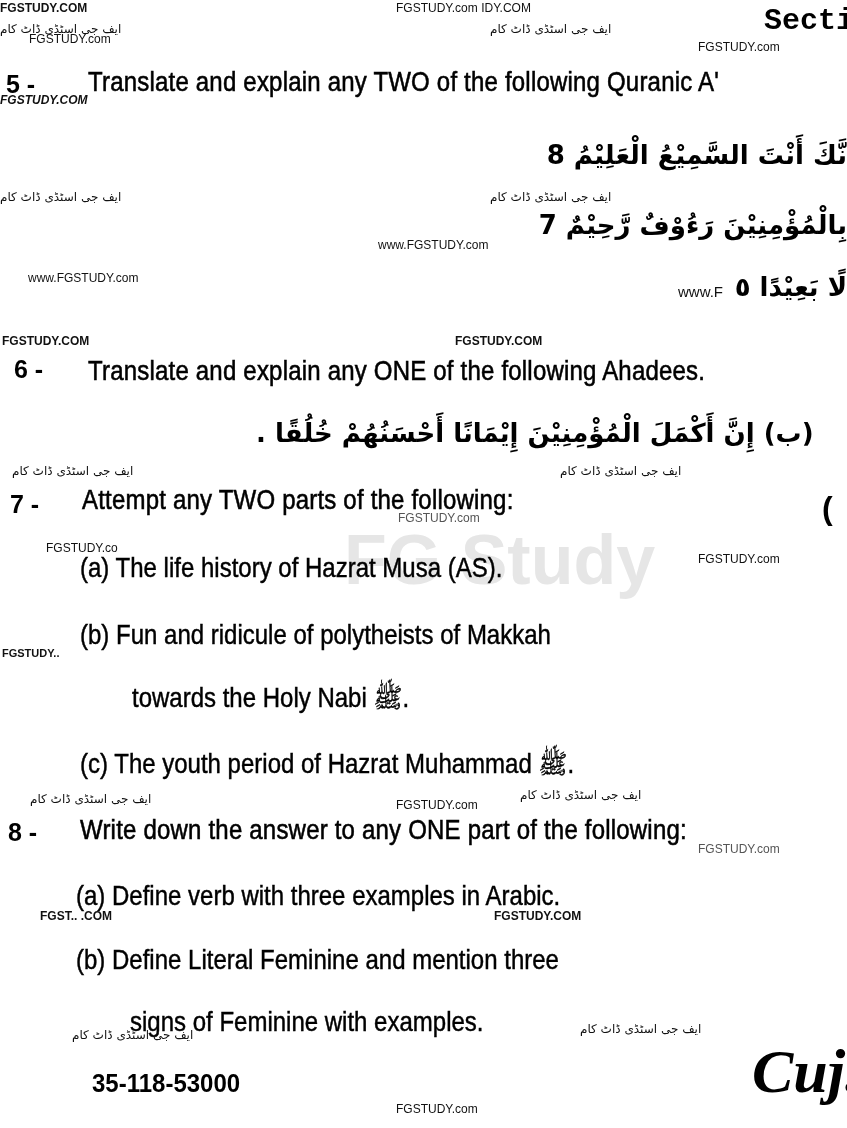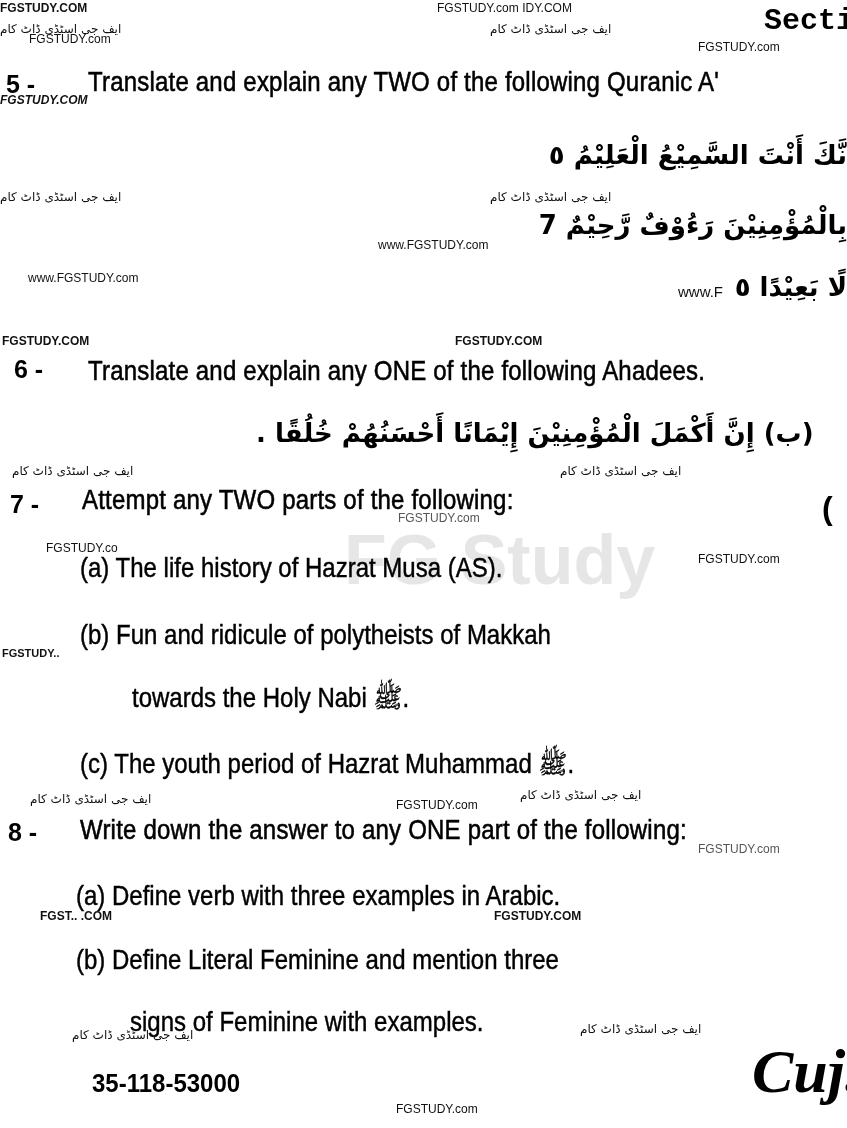--- a/index.html
+++ b/index.html
@@ -16,32 +16,32 @@
   .roll { font-family:"Liberation Sans", sans-serif; font-weight:bold; font-size:24px; transform:scaleY(1.1); transform-origin:left top; }
   .sig { font-family:"Liberation Serif", serif; font-style:italic; font-weight:bold; font-size:62px; }
   .bg-wm { font-family:"Liberation Sans", sans-serif; font-size:70px; font-weight:bold; color:#e6e6e6;margin-left:24px; }
 </style>
 </head>
 <body>
 
 <div class="abs bg-wm" style="left:320px; top:520px;">FG Study</div>
 
 <div class="abs wm wm-b" style="left:0px; top:1px;">FGSTUDY.COM</div>
-<div class="abs wm" style="left:396px; top:1px;margin-left:41px;">FGSTUDY.com IDY.COM</div>
+<div class="abs wm" style="left:396px; top:1px;">FGSTUDY.com IDY.COM</div>
 <div class="abs urdu" style="left:0px; top:22px;">ایف جی اسٹڈی ڈاٹ کام</div>
 <div class="abs wm" style="left:29px; top:32px;">FGSTUDY.com</div>
 <div class="abs urdu" style="left:490px; top:22px;">ایف جی اسٹڈی ڈاٹ کام</div>
 <div class="abs section" style="left:764px; top:4px;">Secti</div>
 <div class="abs wm" style="left:698px; top:40px;">FGSTUDY.com</div>
 
 <div class="abs qnum" style="left:6px; top:70px;">5 -</div>
 <div class="abs qtext" style="left:88px; top:66px;">Translate and explain any TWO of the following Quranic A'</div>
 <div class="abs wm wm-b" style="left:0px; top:93px; font-style:italic;">FGSTUDY.COM</div>
 
-<div class="abs arabic" style="right:0px; top:140px;">نَّكَ أَنْتَ السَّمِيْعُ الْعَلِيْمُ ٥</div>
+<div class="abs arabic" style="right:0px; top:140px;">نَّكَ أَنْتَ السَّمِيْعُ الْعَلِيْمُ 8</div>
 <div class="abs urdu" style="left:0px; top:190px;">ایف جی اسٹڈی ڈاٹ کام</div>
 <div class="abs urdu" style="left:490px; top:190px;">ایف جی اسٹڈی ڈاٹ کام</div>
 <div class="abs arabic" style="right:0px; top:210px;">بِالْمُؤْمِنِيْنَ رَءُوْفٌ رَّحِيْمٌ 7</div>
 <div class="abs wm" style="left:378px; top:238px;">www.FGSTUDY.com</div>
 <div class="abs wm" style="left:28px; top:271px;">www.FGSTUDY.com</div>
 <div class="abs wm" style="left:678px; top:283px; font-size:15px;">www.F</div>
 <div class="abs arabic" style="right:0px; top:272px;">لًا بَعِيْدًا ٥</div>
 
 <div class="abs wm wm-b" style="left:2px; top:334px;">FGSTUDY.COM</div>
 <div class="abs wm wm-b" style="left:455px; top:334px;">FGSTUDY.COM</div>

